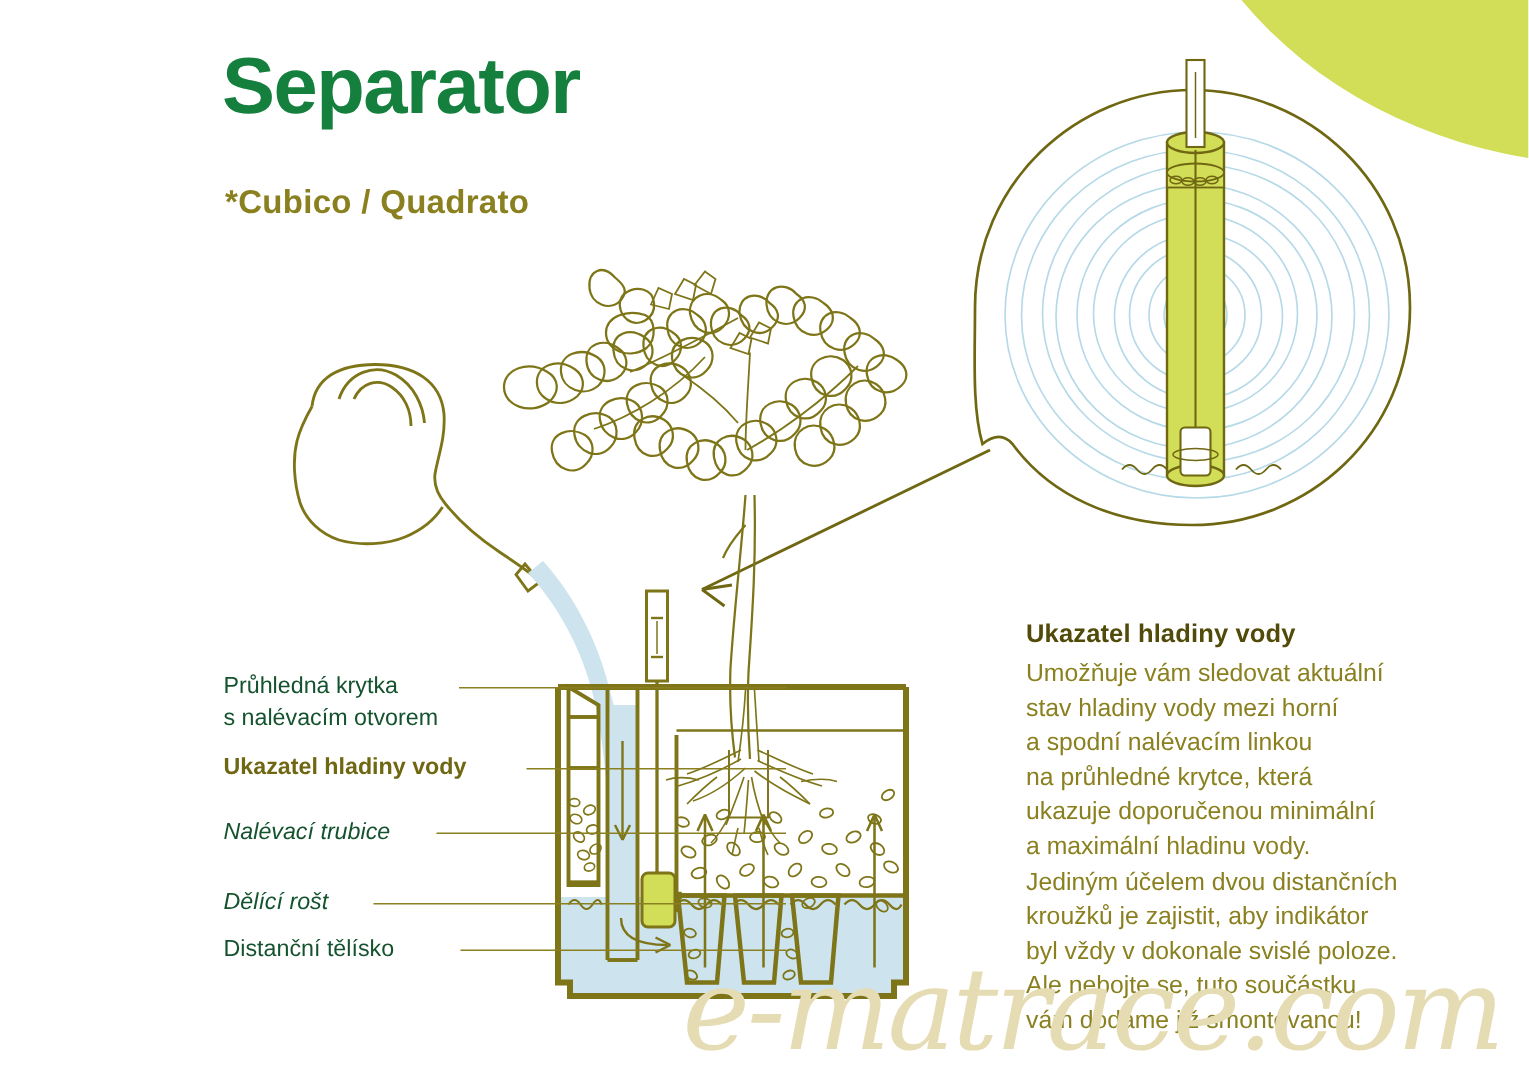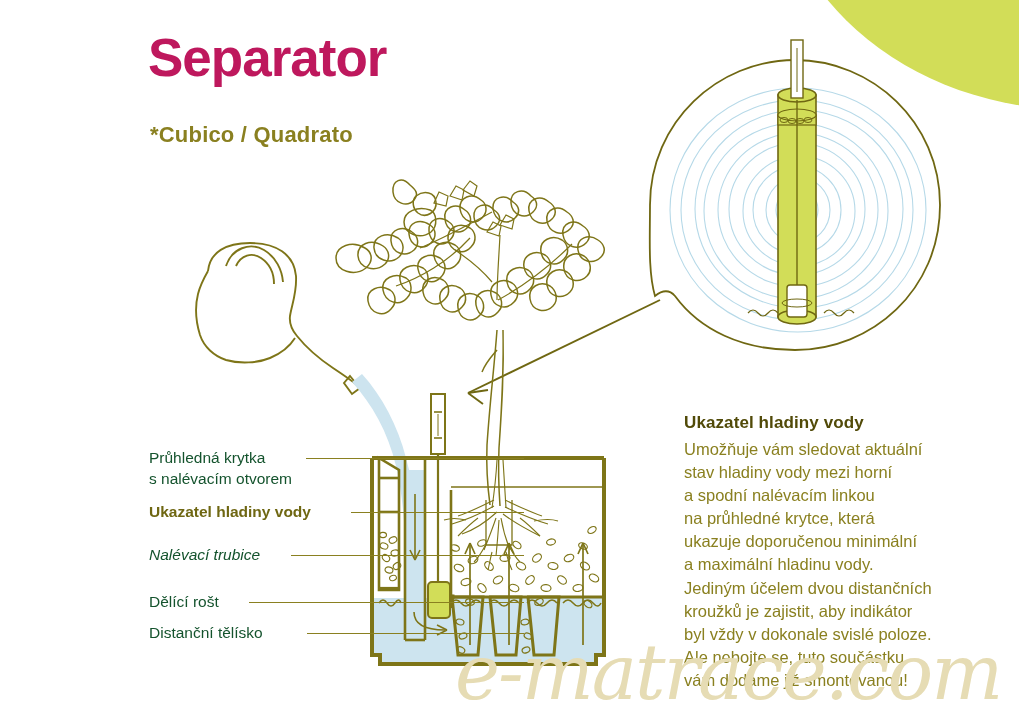--- a/index.html
+++ b/index.html
@@ -30,21 +30,21 @@
     transform: rotate(-8deg);
   }
 
   
   .title {
     position: absolute;
     left: 148px;
     top: 30px;
     font-size: 53px;
     font-weight: bold;
-    color: #be185d;
+    color: #15803d;
     letter-spacing: -1px;
     line-height: 1.05;
   }
   .subtitle {
     position: absolute;
     left: 150px;
     top: 122px;
     font-size: 22px;
     color: #8a8020;
     letter-spacing: 0.2px;
@@ -479,21 +479,21 @@
     <div class="label-row bold" style="margin-bottom:22px;">
       <div>Ukazatel hladiny vody</div>
       <div class="leader" style="left:202px; top:10px; width:173px;"></div>
     </div>
 
     <div class="label-row" style="margin-bottom:26px;font-style:italic;">
       <div>Nalévací trubice</div>
       <div class="leader" style="left:142px; top:10px; width:233px;"></div>
     </div>
 
-    <div class="label-row" style="">
+    <div class="label-row" style="font-style:italic;">
       <div>Dělící rošt</div>
       <div class="leader" style="left:100px; top:10px; width:275px;"></div>
     </div>
 
     <div class="label-row">
       <div>Distanční tělísko</div>
       <div class="leader" style="left:158px; top:10px; width:217px;"></div>
     </div>
   </div>
 

